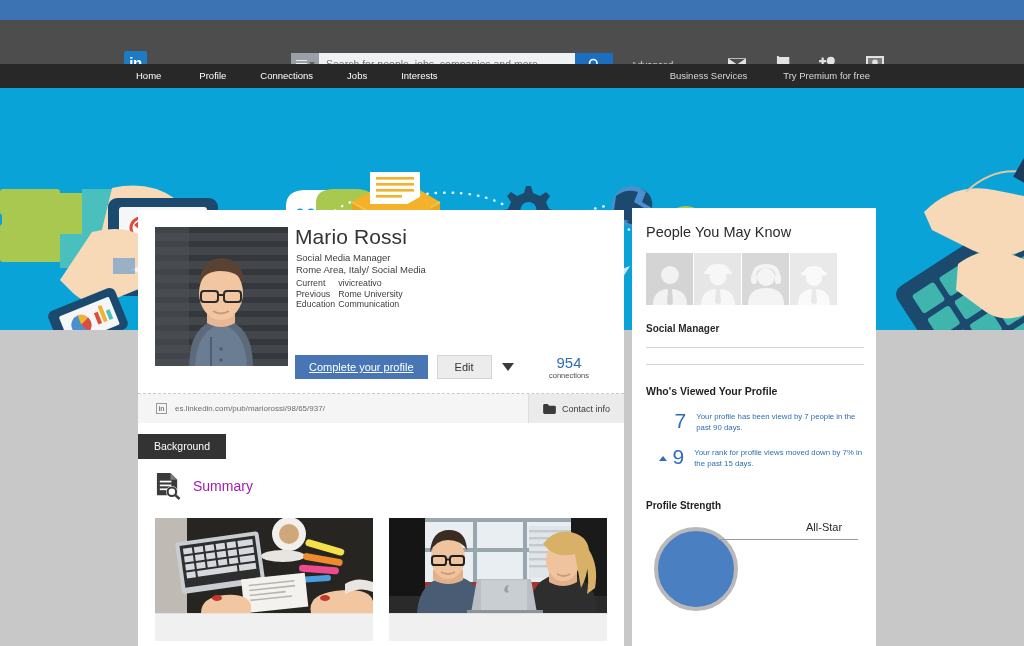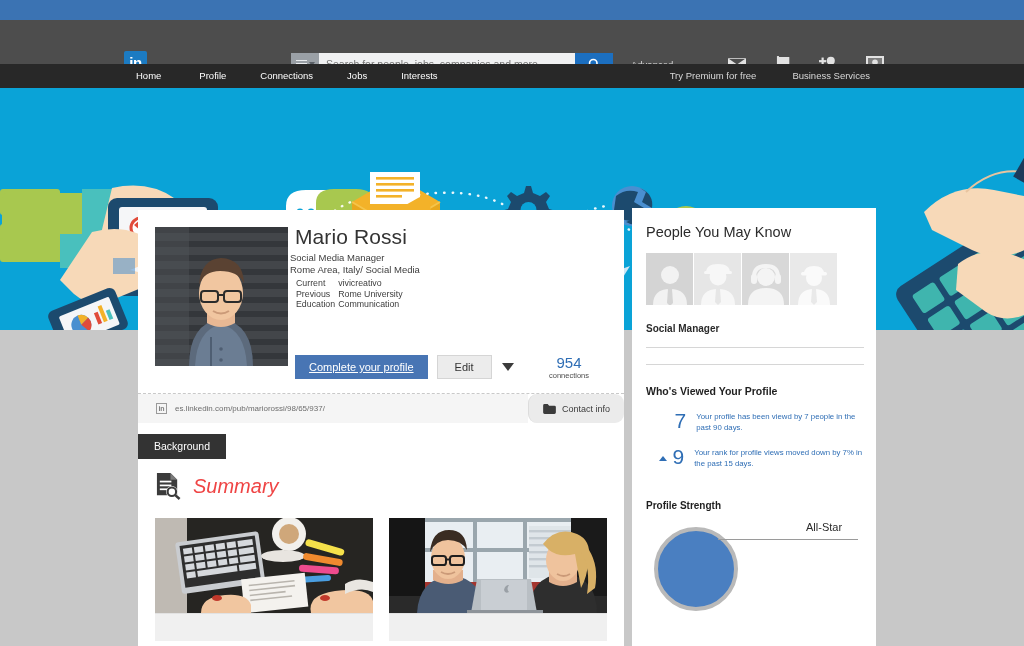--- a/index.html
+++ b/index.html
@@ -92,21 +92,21 @@
   .profile-top { position: relative; height: 165px; }
   .avatar-photo {
     position: absolute; left: 17px; top: 17px; width: 133px; height: 139px;
     background: #4a4a4a; overflow: hidden;
   }
   .pname {
     position: absolute; left: 157px; top: 15px;
     font-size: 21px; color: #333; font-weight: normal; letter-spacing: 0.1px;
   }
   .pheadline {
-    position: absolute; left: 152px; top: 42px;
+    position: absolute; left: 158px; top: 42px;
     font-size: 9.5px; color: #3d3d3d; line-height: 11.5px;
   }
   .pmeta {
     position: absolute; left: 158px; top: 68px;
     font-size: 8.8px; color: #3d3d3d; line-height: 10.5px;
   }
   .pmeta table { border-collapse: collapse; }
   .pmeta td { padding: 0 0 0 0; vertical-align: top; }
   .pmeta td.k { padding-right: 3px; }
 
@@ -139,31 +139,31 @@
     flex: 1; background: #f5f5f5; display: flex; align-items: center;
     padding-left: 18px; gap: 8px;
   }
   .url-ic {
     width: 11px; height: 11px; border: 1px solid #9a9a9a;
     font-size: 7px; color: #7d7d7d; text-align: center; line-height: 10px; font-weight: bold;
   }
   .urltext { font-size: 8px; color: #6d6d6d; }
   .contactbox {
     width: 96px; background: #ebebeb; display: flex; align-items: center;
-    justify-content: center; gap: 6px; border-left: 1px solid #dcdcdc; cursor: pointer; border-radius: 9px;
+    justify-content: center; gap: 6px; border-left: 1px solid #dcdcdc; cursor: pointer;
   }
   .contacttext { font-size: 9px; color: #3b3b3b; }
 
   .bgtab {
     position: absolute; left: 0; top: 224px;
     background: #333; color: #fff; font-size: 10.5px;
     padding: 6px 16px 7px 16px; cursor: pointer;
   }
   .summaryrow { position: absolute; left: 17px; top: 262px; display: flex; align-items: center; gap: 11px; }
-  .summarytitle { font-size: 20px; color: #ef4444; font-style: italic; }
+  .summarytitle { font-size: 14px; color: #a21caf; }
 
   .photos { position: absolute; left: 17px; top: 308px; display: flex; gap: 16px; }
   .photocard { width: 218px; }
   .photo { width: 218px; height: 95px; overflow: hidden; background:#333; position: relative; }
   .photocap { height: 28px; background: #f0f0f0; border-top: 1px solid #e2e2e2; }
 
   
   .sidecard {
     position: absolute; left: 632px; top: 208px;
     width: 244px; height: 438px; background: #fff; padding: 16px 12px 0 14px;
@@ -466,22 +466,22 @@
 
   <div class="nav">
     <div class="nav-left">
       <div class="nav-item">Home</div>
       <div class="nav-item">Profile</div>
       <div class="nav-item">Connections</div>
       <div class="nav-item">Jobs</div>
       <div class="nav-item">Interests</div>
     </div>
     <div class="nav-right">
+      <div class="nav-item">Business Services</div>
       <div class="nav-item">Try Premium for free</div>
-      <div class="nav-item">Business Services</div>
     </div>
   </div>
 
   <div class="maincard">
     <div class="profile-top">
 
       <div class="avatar-photo">
         <svg width="133" height="139" viewBox="0 0 133 139">
           <rect width="133" height="139" fill="#43464a"></rect>
           <g fill="#34373b">

